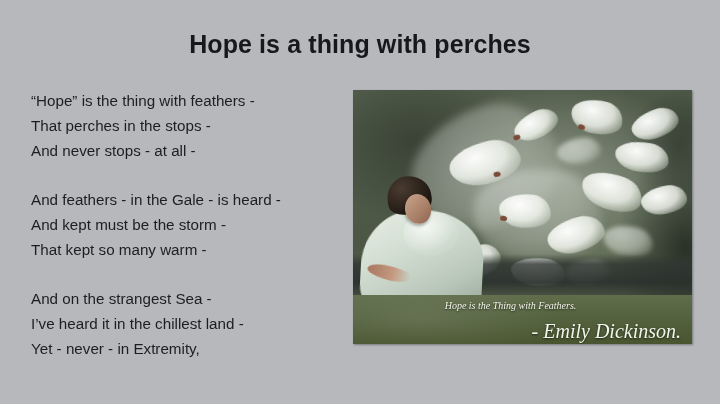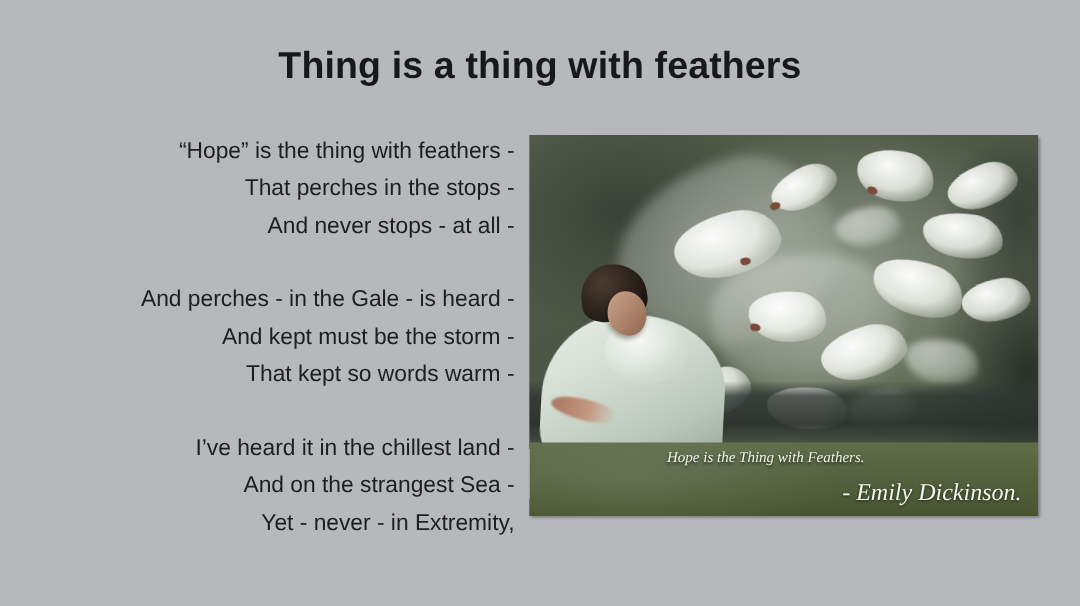--- a/index.html
+++ b/index.html
@@ -39,21 +39,21 @@
     top: 89px;
     width: 312px;
     color: #1d1e20;
     font-size: 15.2px;
     line-height: 24.8px;
   }
   .stanza {
     margin: 0 0 24.8px 0;
   }
   .stanza:last-child { margin-bottom: 0; }
-  .line { white-space: pre; text-align: right; }
+  .line { white-space: pre; }
 
   
   #artwork {
     position: absolute;
     left: 353px;
     top: 90px;
     width: 339px;
     height: 254px;
     overflow: hidden;
     background: #4e5a49;
@@ -179,49 +179,49 @@
     text-align: center;
     font-size: 10px;
     text-shadow: 0 1px 2px rgba(20,26,14,0.85);
     white-space: nowrap;
   }
   #caption-line2 {
     position: absolute;
     left: 0; top: 25px;
     width: 328px;
     text-align: right;
-    font-size: 16px;
+    font-size: 20px;
     text-shadow: 0 1px 2px rgba(20,26,14,0.85);
     white-space: nowrap;
   }
 </style>
 </head>
 <body>
 
 <div id="slide">
 
-  <div id="slide-title">Thing is a thing with feathers</div>
+  <div id="slide-title">Hope is a thing with perches</div>
 
   <div id="poem">
 
     <div class="stanza">
       <div class="line">“Hope” is the thing with feathers -</div>
       <div class="line">That perches in the stops -</div>
       <div class="line">And never stops - at all -</div>
     </div>
 
     <div class="stanza">
-      <div class="line">And perches - in the Gale - is heard -</div>
+      <div class="line">And feathers - in the Gale - is heard -</div>
       <div class="line">And kept must be the storm -</div>
-      <div class="line">That kept so words warm -</div>
+      <div class="line">That kept so many warm -</div>
     </div>
 
     <div class="stanza">
+      <div class="line">And on the strangest Sea -</div>
       <div class="line">I’ve heard it in the chillest land -</div>
-      <div class="line">And on the strangest Sea -</div>
       <div class="line">Yet - never - in Extremity,</div>
 
     </div>
 
   </div>
 
   <div id="artwork">
 
     <div class="art-layer" id="art-bg"></div>
     <div class="art-layer" id="art-rightdark"></div>

